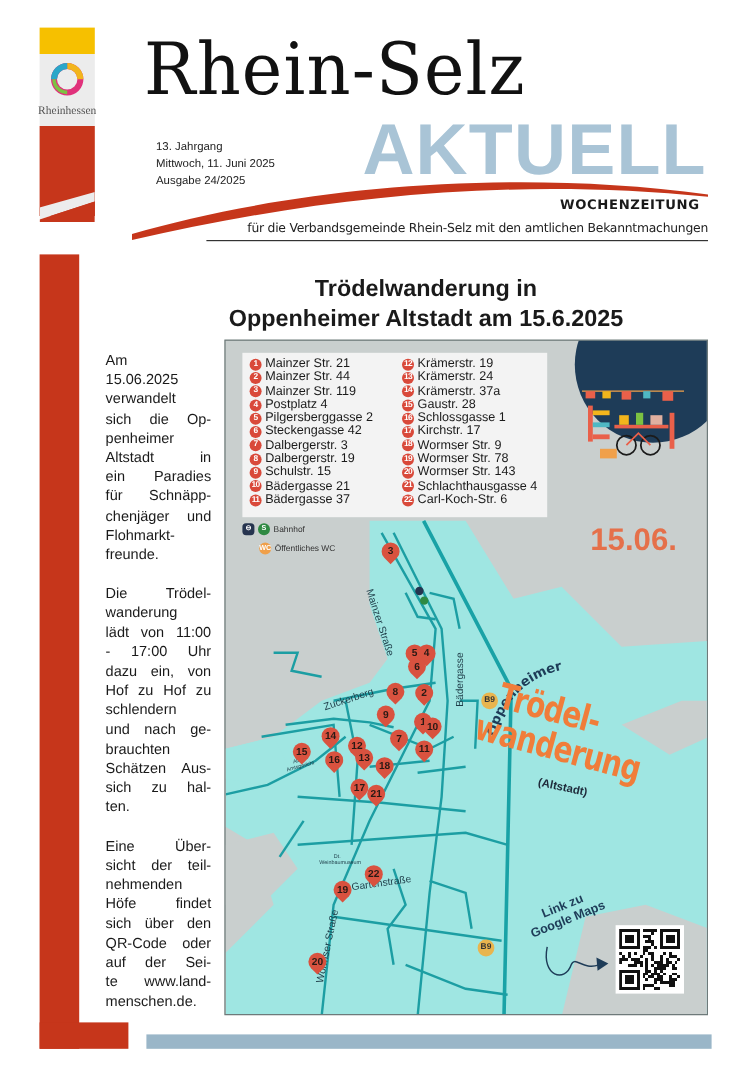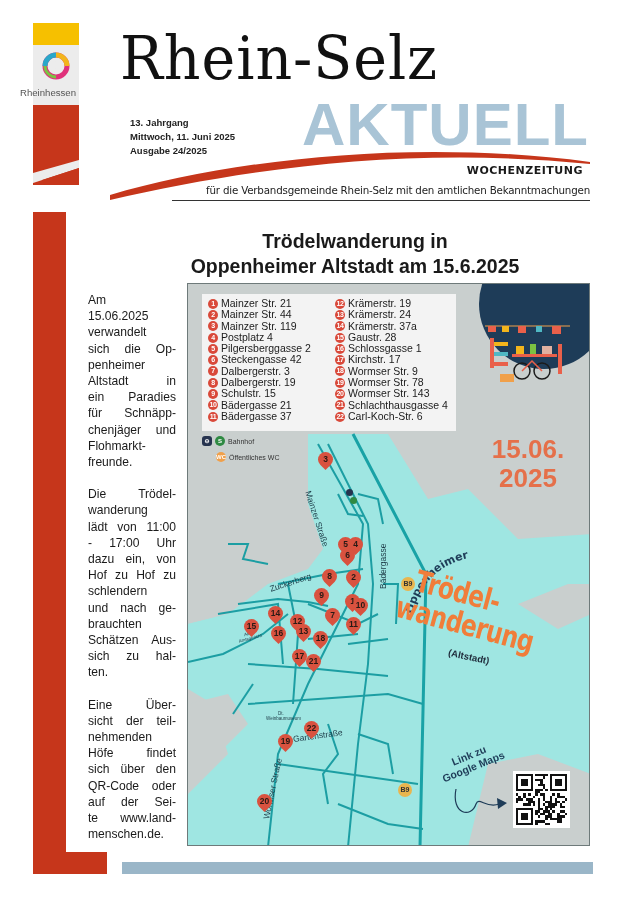--- a/index.html
+++ b/index.html
@@ -7,28 +7,28 @@
   body { position: relative; font-family: "Liberation Sans", sans-serif; color: #1a1a1a; }
 
   
   .brand-yellow { position: absolute; left: 33px; top: 23px; width: 46px; height: 22px; background: #f6c000; }
   .brand-logo-box { position: absolute; left: 33px; top: 45px; width: 46px; height: 60px; background: #ececec; }
   .brand-red-top { position: absolute; left: 33px; top: 105px; width: 46px; height: 75px; background: #c6361b; }
   .brand-svg { position: absolute; left: 33px; top: 105px; width: 46px; height: 170px; }
   .brand-red-stem { position: absolute; left: 33px; top: 212px; width: 33px; height: 662px; background: #c6361b; }
   .brand-red-foot { position: absolute; left: 33px; top: 852px; width: 74px; height: 22px; background: #c6361b; }
   .logo-ring { position: absolute; left: 41px; top: 51px; width: 30px; height: 30px; }
-  .logo-text { position: absolute; left: 20px; top: 87px; width: 52px; text-align: left; font-family: Liberation Sans, sans-serif; font-size: 9.6px; color: #555; letter-spacing: 0; }
+  .logo-text { position: absolute; left: 30px; top: 87px; width: 52px; text-align: center; font-family: Liberation Serif, serif; font-size: 9.6px; color: #555; letter-spacing: 0; }
 
   
   .masthead-title { position: absolute; left: 120px; top: 28px; font-family: "DejaVu Serif", serif; font-weight: normal; font-size: 60px; letter-spacing: 1px; color: #111; line-height: 1; transform: scaleX(0.95); transform-origin: left top; }
   .masthead-aktuell { position: absolute; left: 302px; top: 95px; font-family: "Liberation Sans", sans-serif; font-weight: bold; font-size: 60px; letter-spacing: 1px; color: #a9c4d6; line-height: 1; }
   .swoosh { position: absolute; left: 110px; top: 140px; width: 490px; height: 60px; }
   .issue-info { position: absolute; left: 130px; top: 116px; font-size: 9.5px; line-height: 14px; color: #222; }
-  .issue-info div { white-space: nowrap; font-weight: bold; }
+  .issue-info div { white-space: nowrap; }
   .weekly-label { position: absolute; right: 42px; top: 164px; font-family: "DejaVu Sans", sans-serif; font-weight: bold; font-size: 11px; letter-spacing: 0.5px; color: #1a1a1a; }
   .subtitle { position: absolute; left: 172px; top: 184px; width: 418px; text-align: right; font-family: "DejaVu Sans", sans-serif; font-size: 10.3px; color: #222; white-space: nowrap; letter-spacing: -0.2px; }
   .subtitle-rule { position: absolute; left: 172px; top: 200px; width: 418px; height: 1px; background: #333; }
 
   
   .headline { position: absolute; left: 120px; top: 229px; width: 470px; text-align: center; font-weight: bold; font-size: 19.5px; line-height: 25px; color: #1a1a1a; }
 
   
   .body-col { position: absolute; left: 88px; top: 292px; width: 88px; font-size: 12.1px; line-height: 16.2px; color: #1a1a1a; text-align: justify; }
   .body-col p { margin-bottom: 16px; hyphens: manual; }
@@ -209,21 +209,20 @@
     <rect x="50" y="28" width="6" height="10" fill="#7cc242"></rect>
     <rect x="62" y="30" width="10" height="8" fill="#e0b0a0"></rect>
     <rect x="78" y="28" width="4" height="30" fill="#e9604a"></rect>
     <circle cx="42" cy="55" r="8" fill="none" stroke="#1b1b1b" stroke-width="1.5"></circle>
     <circle cx="62" cy="55" r="8" fill="none" stroke="#1b1b1b" stroke-width="1.5"></circle>
     <path d="M42 55 L52 45 L62 55" fill="none" stroke="#e9604a" stroke-width="1.5"></path>
     <rect x="20" y="58" width="14" height="8" fill="#f0a04a"></rect>
   </svg>
   <div class="event-date">
     <div>15.06.</div>
-    <div>2025</div>
   </div>
 
   <div class="legend">
     <div class="legend-col c1" id="legend-c1">
         <div class="legend-item">
           <span class="num-pin">1</span>
           <span>Mainzer Str. 21</span>
         </div>
         <div class="legend-item">
           <span class="num-pin">2</span>

